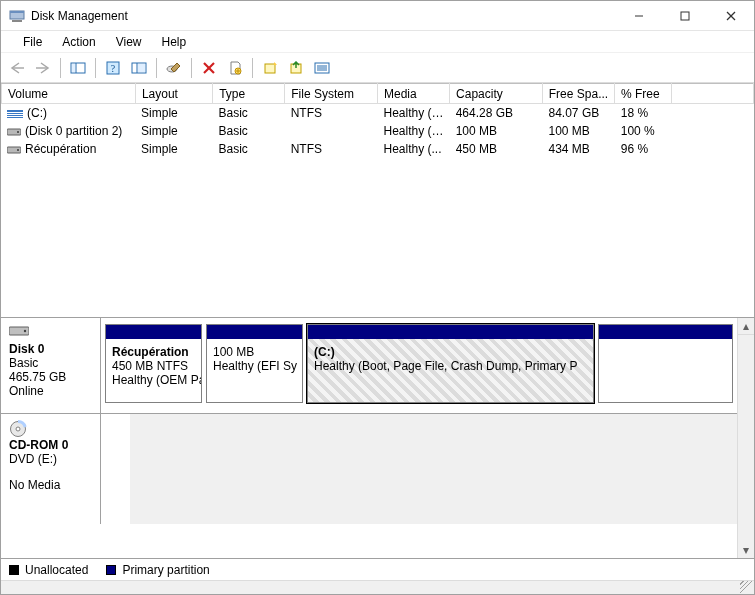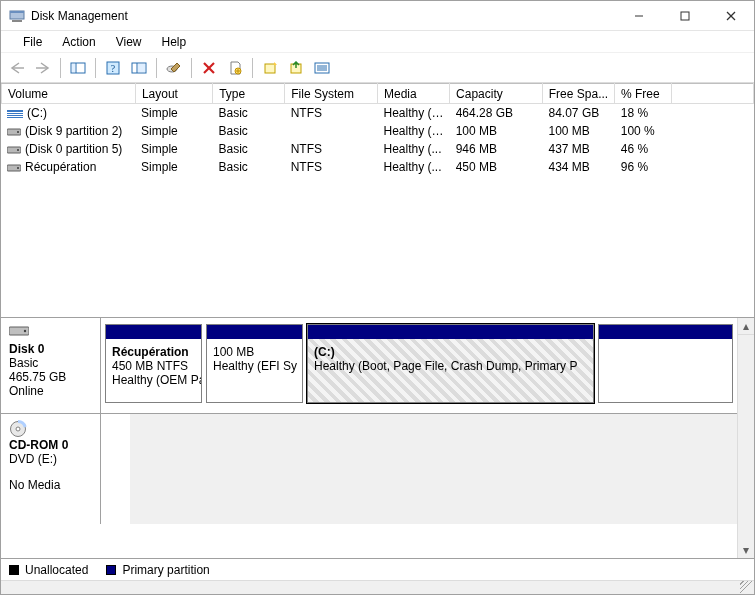--- a/index.html
+++ b/index.html
@@ -242,42 +242,28 @@
               <td>Healthy (B...</td>
               <td>464.28 GB</td>
               <td>84.07 GB</td>
               <td>18 %</td>
               <td></td>
             </tr>
             <tr>
               <td><span class="drive-icon"><svg width="14" height="10">
                     <rect x="0" y="2" width="14" height="6" rx="1" fill="#b8b8b8" stroke="#606060"></rect>
                     <circle cx="11" cy="5" r="1" fill="#3a3a3a"></circle>
-                  </svg></span><span>(Disk 9 partition 2)</span></td>
+                  </svg></span><span>(Disk 0 partition 2)</span></td>
               <td>Simple</td>
               <td>Basic</td>
               <td></td>
               <td>Healthy (E...</td>
               <td>100 MB</td>
               <td>100 MB</td>
               <td>100 %</td>
-              <td></td>
-            </tr>
-            <tr>
-              <td><span class="drive-icon"><svg width="14" height="10">
-                    <rect x="0" y="2" width="14" height="6" rx="1" fill="#b8b8b8" stroke="#606060"></rect>
-                    <circle cx="11" cy="5" r="1" fill="#3a3a3a"></circle>
-                  </svg></span><span>(Disk 0 partition 5)</span></td>
-              <td>Simple</td>
-              <td>Basic</td>
-              <td>NTFS</td>
-              <td>Healthy (...</td>
-              <td>946 MB</td>
-              <td>437 MB</td>
-              <td>46 %</td>
               <td></td>
             </tr>
             <tr>
               <td><span class="drive-icon"><svg width="14" height="10">
                     <rect x="0" y="2" width="14" height="6" rx="1" fill="#b8b8b8" stroke="#606060"></rect>
                     <circle cx="11" cy="5" r="1" fill="#3a3a3a"></circle>
                   </svg></span><span>Récupération</span></td>
               <td>Simple</td>
               <td>Basic</td>
               <td>NTFS</td>

